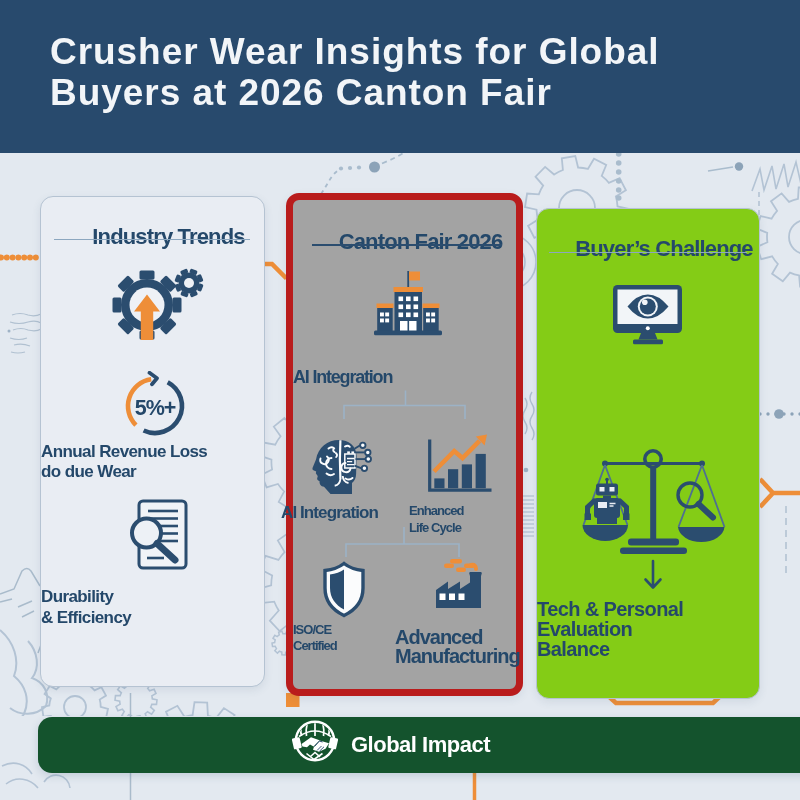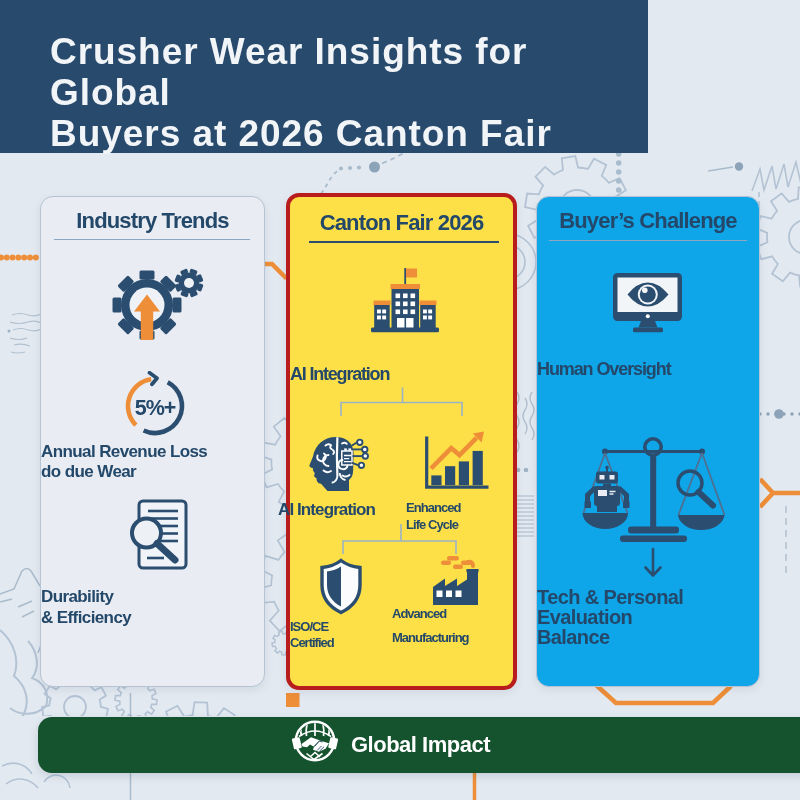--- a/index.html
+++ b/index.html
@@ -1,22 +1,22 @@
 <!DOCTYPE html>
 <html><head><meta charset="utf-8"><style>
 html,body{margin:0;padding:0}
 #page{position:relative;width:800px;height:800px;overflow:hidden;background:#e3e9f0;font-family:"Liberation Sans",sans-serif}
 #bg{position:absolute;left:0;top:0}
-.header{position:absolute;left:0;top:0;width:648px;height:153px;background:#284a6d}
+.header{position:absolute;left:0;top:0;width:800px;height:153px;background:#284a6d}
 .header div{position:absolute;left:50px;top:31px;font-size:37px;line-height:41px;font-weight:bold;color:#f2f5f8;letter-spacing:0.95px}
 .card{position:absolute;border-radius:13px;box-shadow:0 3px 8px rgba(45,77,111,0.10)}
 .cardL{left:40px;top:196px;width:223px;height:489px;background:#e9edf3;border:1.5px solid #b5c3d2}
-.cardM{left:286px;top:193px;width:223px;height:489px;background:#fde047;border:4px solid #b91c1c}
-.cardR{left:536px;top:196px;width:222px;height:489px;background:#0ea5e9;border:1.5px solid #b5c3d2}
-.card h2{position:absolute;margin:0;left:0;width:100%;text-align:center;font-size:22px;color:#24486a;letter-spacing:-0.85px}
+.cardM{left:286px;top:193px;width:223px;height:489px;background:#a3a3a3;border:7px solid #b91c1c}
+.cardR{left:536px;top:208px;width:222px;height:489px;background:#84cc16;border:1.5px solid #b5c3d2}
+.card h2{position:absolute;margin:16px;left:0;width:100%;text-align:center;font-size:22px;color:#24486a;letter-spacing:-0.85px}
 .card .ul{position:absolute;height:0;border-top:1.6px solid #8ca7bf}
 .cardM .ul{border-top:2px solid #2b4d6f}
 .t{position:absolute;text-align:left;font-weight:bold;color:#24486a;letter-spacing:-0.6px}
 .ic{position:absolute}
 .footer{position:absolute;left:38px;top:717px;width:782px;height:56px;background:#14532d;border-radius:14px;box-shadow:0 3px 8px rgba(45,77,111,0.18)}
 .footer .ft{position:absolute;left:313px;top:0;height:56px;line-height:56px;font-size:22px;font-weight:bold;color:#fff;letter-spacing:-0.5px}
 </style></head><body>
 <div id="page">
 <svg id="bg" width="800" height="800" viewBox="0 0 800 800">
       <path d="M617.5 206.3L629 208.9L626.9 222.5L615.2 221.6A40.6 40.6 0 0 1 610.8 230.4L610.8 230.4L618.5 239.3L608.9 249.1L599.9 241.5A40.6 40.6 0 0 1 591.1 246L591.1 246L592.2 257.7L578.7 260L575.9 248.5A40.6 40.6 0 0 1 566.1 247.1L566.1 247.1L560 257.2L547.8 251L552.3 240.1A40.6 40.6 0 0 1 545.2 233.2L545.2 233.2L534.4 237.8L528.1 225.7L538.1 219.5A40.6 40.6 0 0 1 536.5 209.7L536.5 209.7L525 207.1L527.1 193.5L538.8 194.4A40.6 40.6 0 0 1 543.2 185.6L543.2 185.6L535.5 176.7L545.1 166.9L554.1 174.5A40.6 40.6 0 0 1 562.9 170L562.9 170L561.8 158.3L575.3 156L578.1 167.5A40.6 40.6 0 0 1 587.9 168.9L587.9 168.9L594 158.8L606.2 165L601.7 175.9A40.6 40.6 0 0 1 608.8 182.8L608.8 182.8L619.6 178.2L625.9 190.3L615.9 196.5A40.6 40.6 0 0 1 617.5 206.3Z" fill="none" stroke="#b3c3d4" stroke-width="1.8"></path>
@@ -264,38 +264,37 @@
         <rect x="9.5" y="38.5" width="6" height="6.5" fill="#fff"></rect>
         <rect x="19" y="38.5" width="6" height="6.5" fill="#fff"></rect>
         <rect x="28.5" y="38.5" width="6" height="6.5" fill="#fff"></rect>
         <path d="M46 14 q0 -5 -5 -4" fill="none" stroke="#ee8e38" stroke-width="4" stroke-linecap="round"></path>
         <rect x="20" y="4" width="12" height="4.5" rx="2.2" fill="#ee8e38"></rect>
         <rect x="14" y="8.5" width="10" height="4.5" rx="2.2" fill="#ee8e38"></rect>
         <rect x="34" y="8.5" width="11" height="4.5" rx="2.2" fill="#ee8e38"></rect>
         <rect x="26" y="12.5" width="10" height="4.5" rx="2.2" fill="#ee8e38"></rect>
       </svg>
   <div class="t" style="left:0px;top:422.3px;width:104px;font-size:13px;line-height:16px;letter-spacing:-1px">ISO/CE<br>Certified</div>
-  <div class="t" style="left:102px;top:405px;width:118px;font-size:13px;line-height:24px;letter-spacing:-1px">Advanced<br>Manufacturing</div>
+  <div class="t" style="left:102px;top:428px;width:118px;font-size:20px;line-height:19px;letter-spacing:-1px">Advanced<br>Manufacturing</div>
 </div>
 
 <div class="card cardR">
   <h2 style="top:10.5px">Buyer’s Challenge</h2>
   <div class="ul" style="left:12px;top:43px;width:198px"></div>
   <svg class="ic" style="left:74px;top:74px" width="74" height="64" viewBox="0 0 74 64">
         <rect x="2" y="2" width="69" height="48" rx="4.5" fill="#2b4d6f"></rect>
         <rect x="6.5" y="6.5" width="60" height="34.5" fill="#f2f5f8"></rect>
         <circle cx="36.8" cy="45.3" r="2" fill="#fff"></circle>
         <path d="M16.5 23.5 Q26 11.5 36.8 11.5 Q47.5 11.5 57.5 23.5 Q47.5 35.5 36.8 35.5 Q26 35.5 16.5 23.5 Z" fill="#2b4d6f"></path>
         <circle cx="36.8" cy="23.5" r="10" fill="#f2f5f8"></circle>
         <circle cx="36.8" cy="23.5" r="8" fill="#2b4d6f"></circle>
         <circle cx="33.8" cy="19.3" r="2.8" fill="#f2f5f8"></circle>
         <path d="M30 50 L44 50 L46.5 56.5 L27.5 56.5 Z" fill="#2b4d6f"></path>
         <rect x="22" y="56.5" width="30" height="4.8" rx="1.5" fill="#2b4d6f"></rect>
       </svg>
-  <div class="t" style="left:0;top:162px;width:100%;font-size:18px;letter-spacing:-1.1px">Human Oversight</div>
   <svg class="ic" style="left:42px;top:236px" width="150" height="112" viewBox="0 0 150 112">
         <circle cx="74" cy="14" r="8.2" fill="none" stroke="#2b4d6f" stroke-width="3.6"></circle>
         <path d="M26 18.5 H123" stroke="#2b4d6f" stroke-width="3.2"></path>
         <circle cx="26" cy="18.5" r="3" fill="#2b4d6f"></circle>
         <circle cx="123" cy="18.5" r="3" fill="#2b4d6f"></circle>
         <rect x="71.2" y="21" width="6" height="74" fill="#2b4d6f"></rect>
         <rect x="49" y="93.5" width="51" height="7" rx="3" fill="#2b4d6f"></rect>
         <rect x="41" y="102.5" width="67" height="6.5" rx="3" fill="#2b4d6f"></rect>
         <g stroke="#4e6f92" stroke-width="1.8" fill="none">
           <path d="M26 20 L4.5 80"></path>

